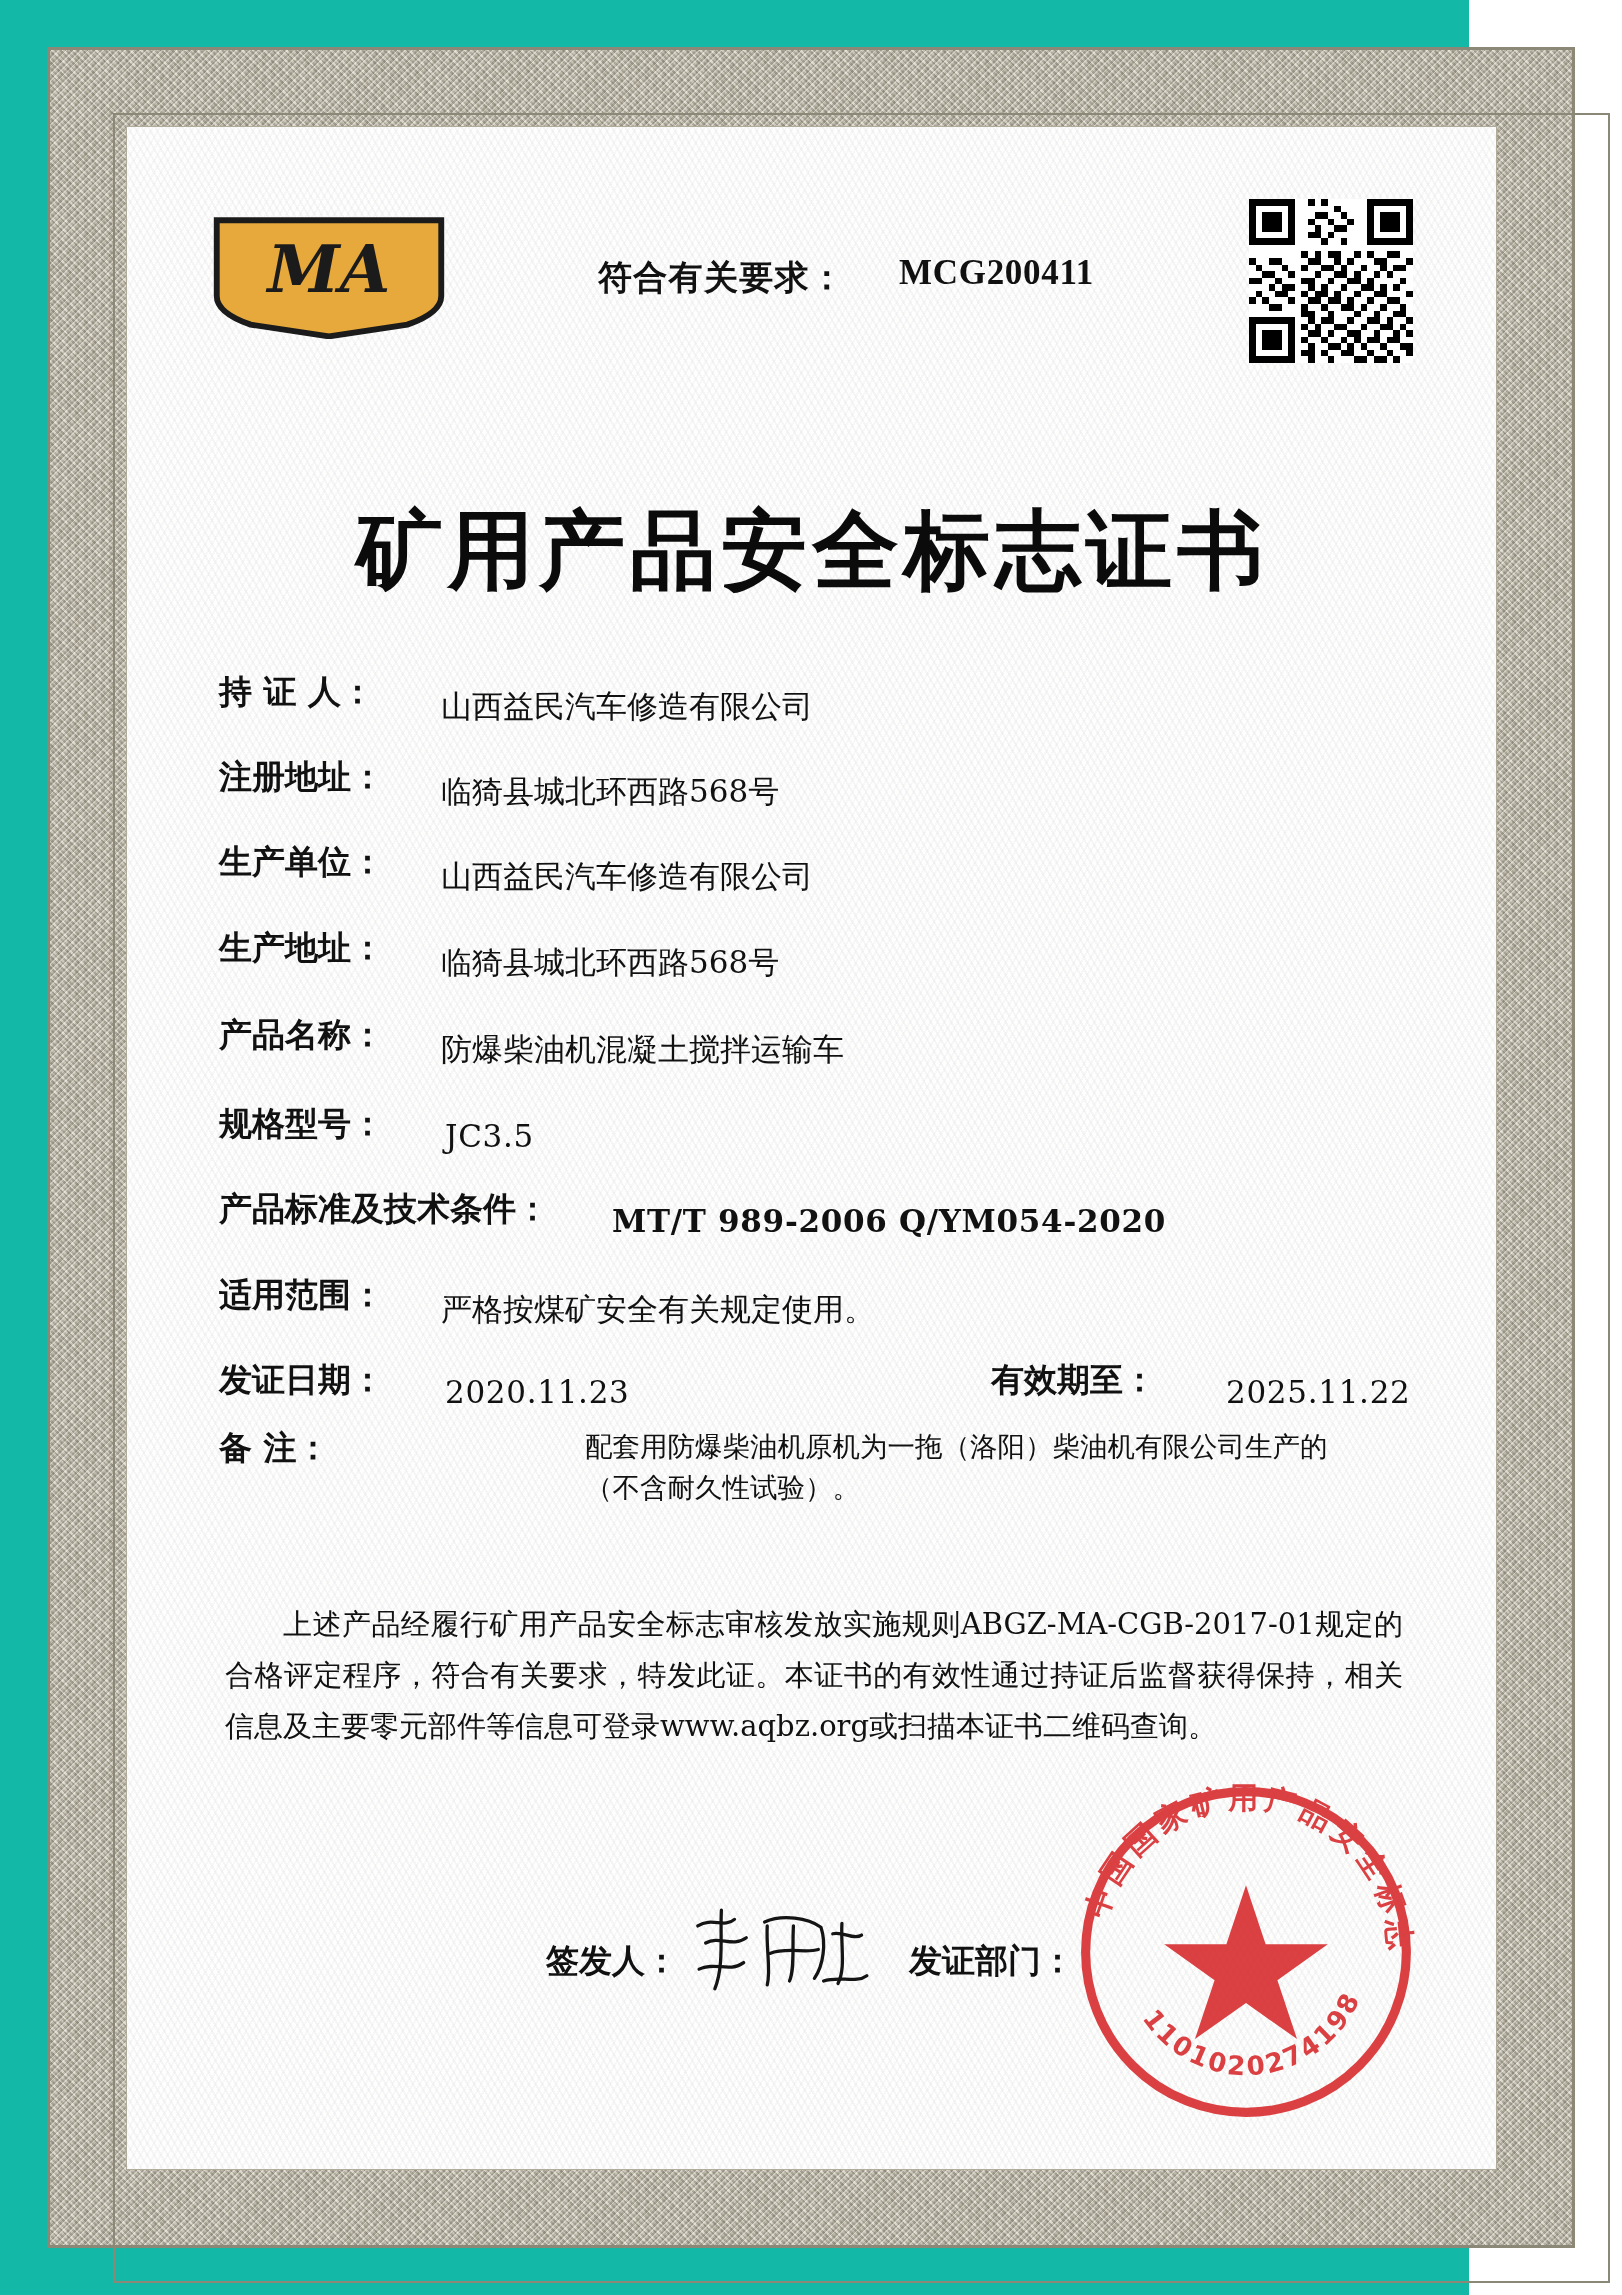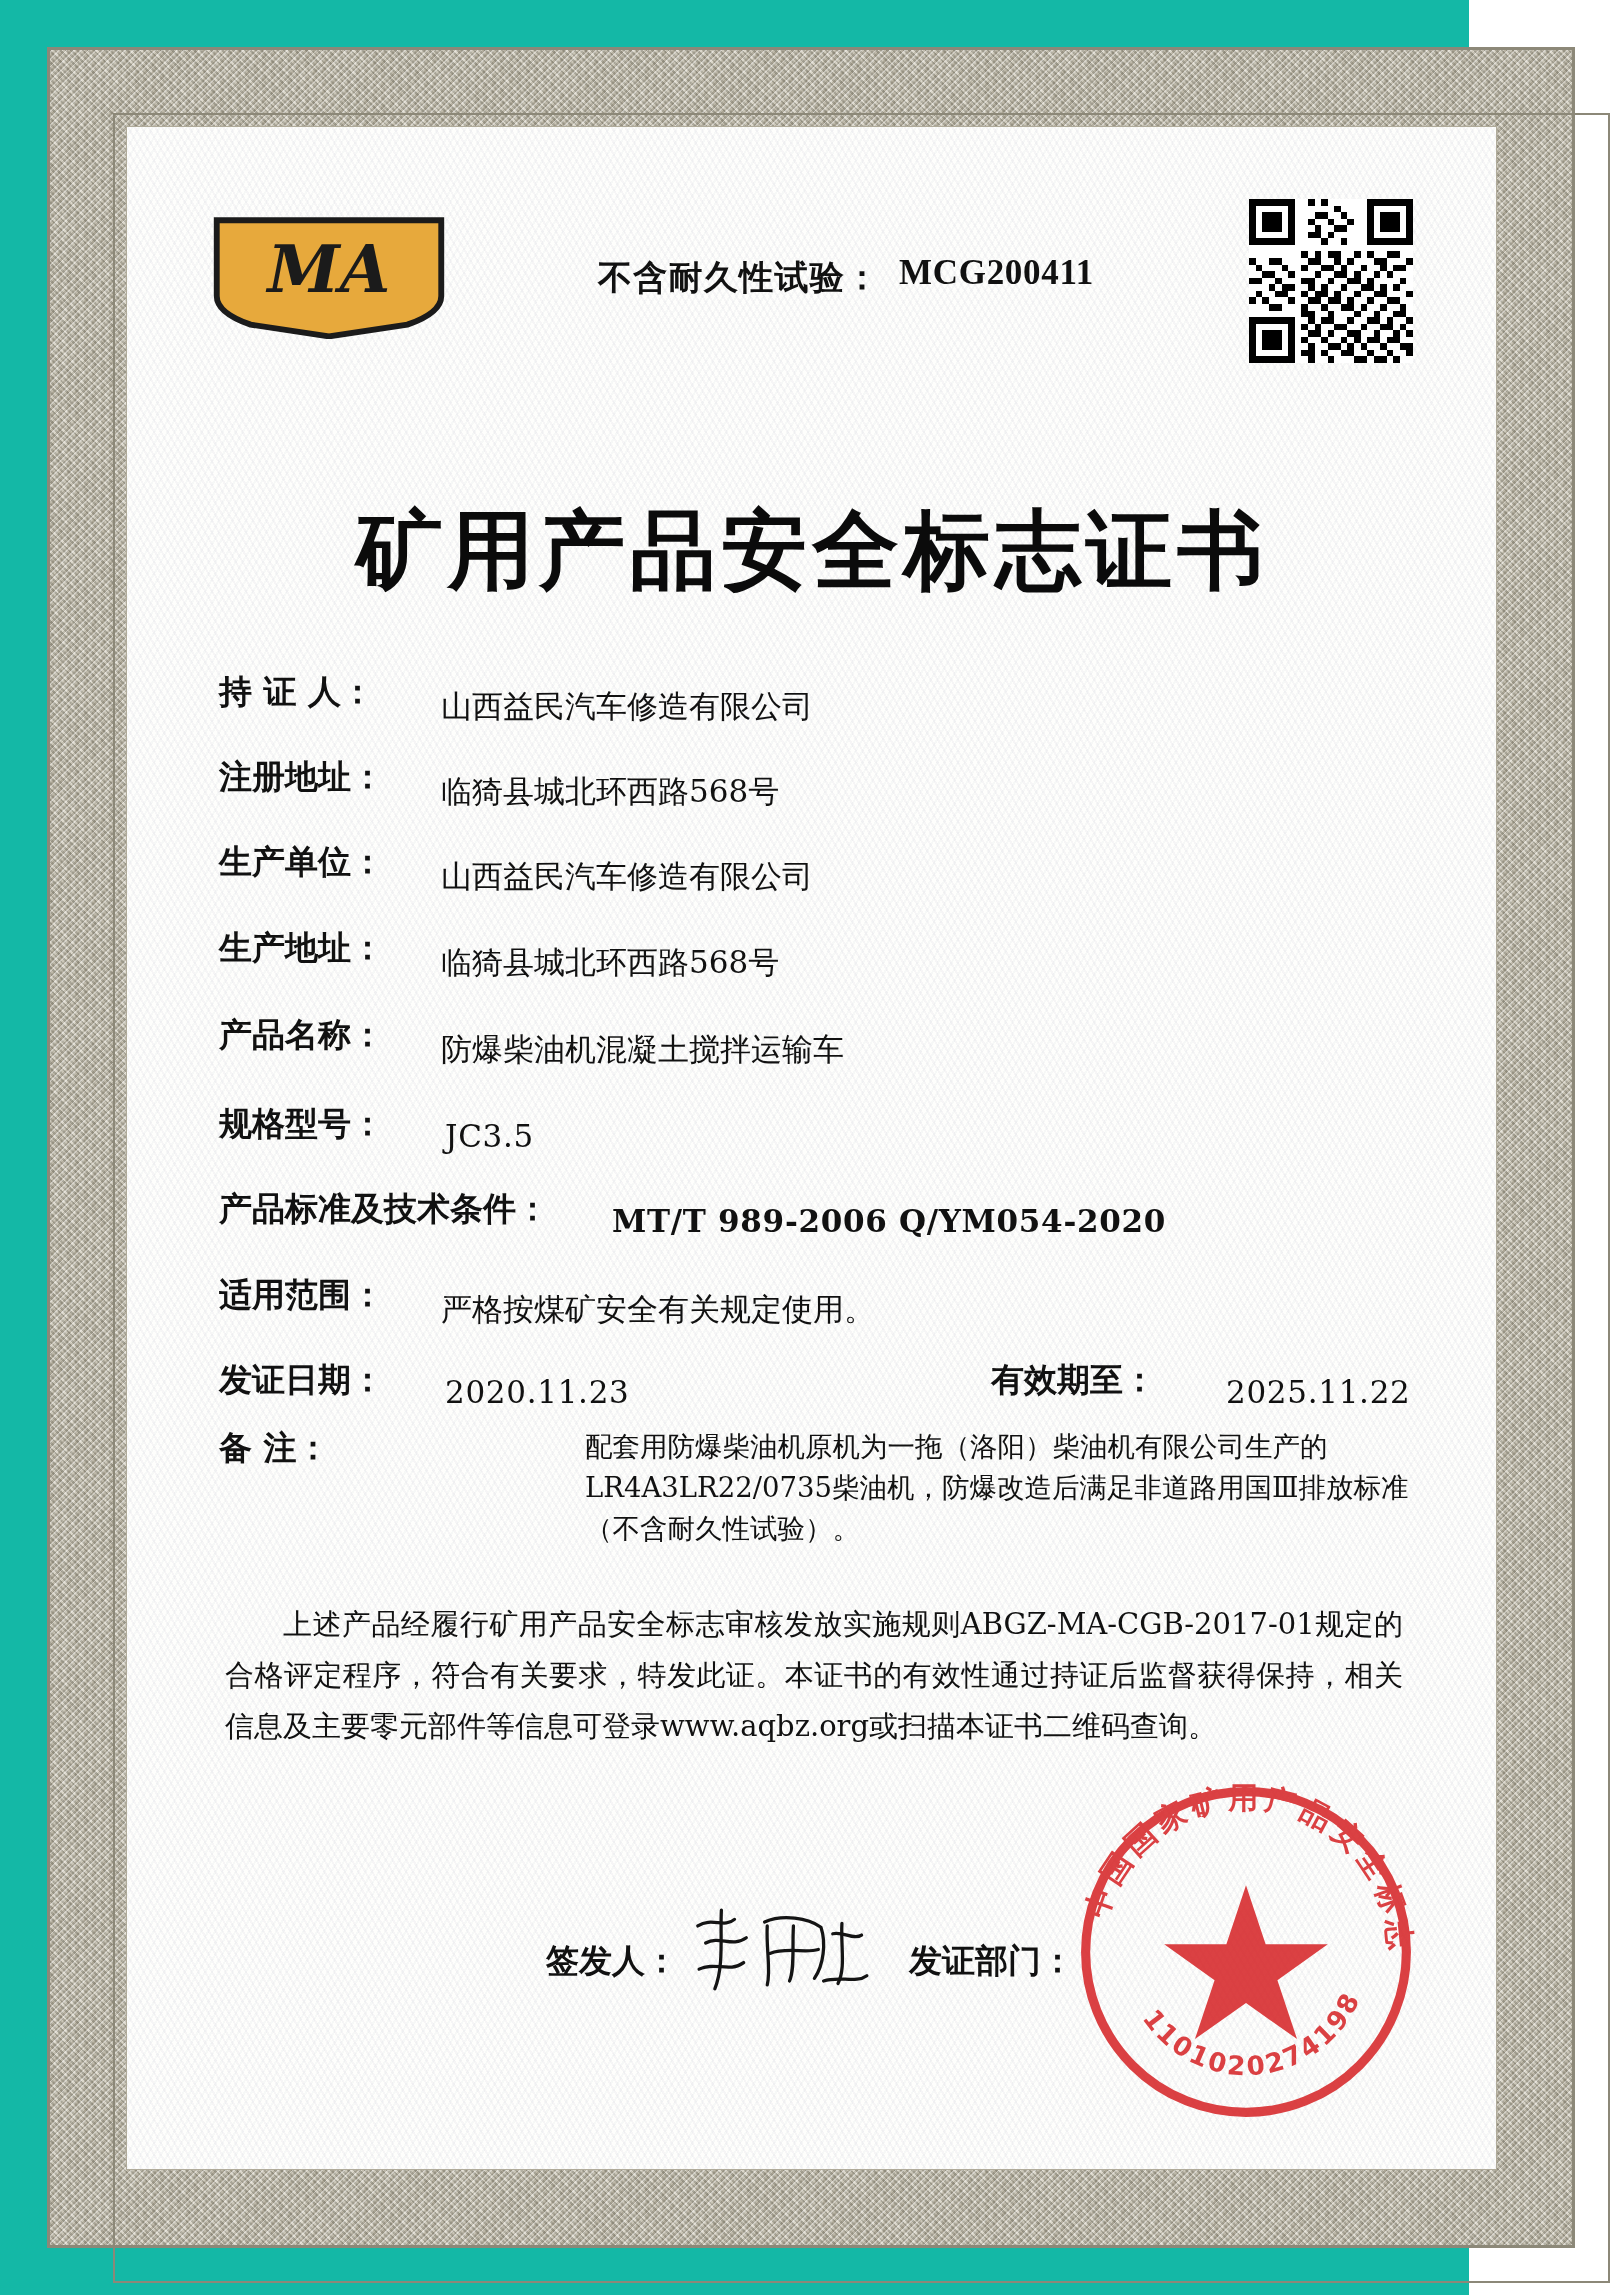--- a/index.html
+++ b/index.html
@@ -261,21 +261,21 @@
 
     <div class="content">
 
       <div class="ma-logo">
         <svg width="236" height="124" viewBox="0 0 360 190" xmlns="http://www.w3.org/2000/svg">
           <path d="M8 8 H352 V124 Q352 150 300 168 L180 186 L60 168 Q8 150 8 124 Z" fill="#e7a93c" stroke="#1b1b1b" stroke-width="9"></path>
           <text x="180" y="118" text-anchor="middle" font-family="DejaVu Serif, serif" font-weight="700" font-size="100" fill="#1b1b1b" font-style="italic">MA</text>
         </svg>
       </div>
 
-      <div class="cert-no-label">不含耐久性试验：</div>
+      <div class="cert-no-label">符合有关要求：</div>
       <div class="cert-no-value">MCG200411</div>
 
       <div class="qr">
         <svg width="164" height="164" viewBox="0 0 25 25" xmlns="http://www.w3.org/2000/svg" shape-rendering="crispEdges">
           <rect width="25" height="25" fill="#ffffff"></rect>
           <g fill="#000000">
             <rect x="0" y="0" width="7" height="1"></rect>
               <rect x="0" y="6" width="7" height="1"></rect>
             <rect x="0" y="0" width="1" height="7"></rect>
               <rect x="6" y="0" width="1" height="7"></rect>
@@ -468,21 +468,20 @@
         <span class="lbl-wide" style="left:772px;">有效期至：</span>
         <span class="val val-mono" style="left:1007px;">2025.11.22</span>
       </div>
 
       <div class="field" style="top:1299px;">
         <span class="lbl">备  注：</span>
       </div>
 
       <div class="remark-lines">
         <div>配套用防爆柴油机原机为一拖（洛阳）柴油机有限公司生产的</div>
-        <div>LR4A3LR22/0735柴油机，防爆改造后满足非道路用国Ⅲ排放标准</div>
         <div>（不含耐久性试验）。</div>
       </div>
 
       <div class="para">上述产品经履行矿用产品安全标志审核发放实施规则ABGZ-MA-CGB-2017-01规定的合格评定程序，符合有关要求，特发此证。本证书的有效性通过持证后监督获得保持，相关信息及主要零元部件等信息可登录www.aqbz.org或扫描本证书二维码查询。</div>
 
 
       <div class="sign-label">签发人：</div>
 
       <div class="signature">
         <svg width="190" height="105" viewBox="0 0 290 160" xmlns="http://www.w3.org/2000/svg">

